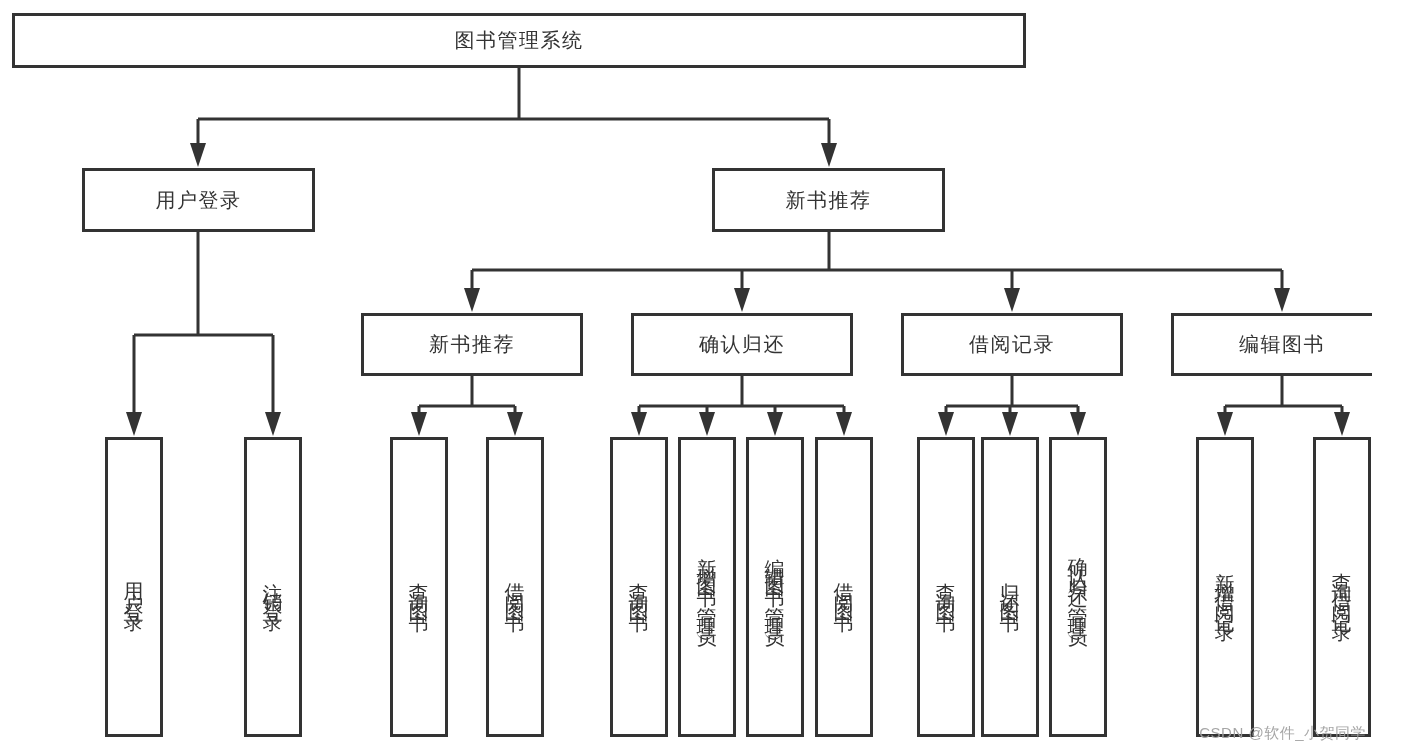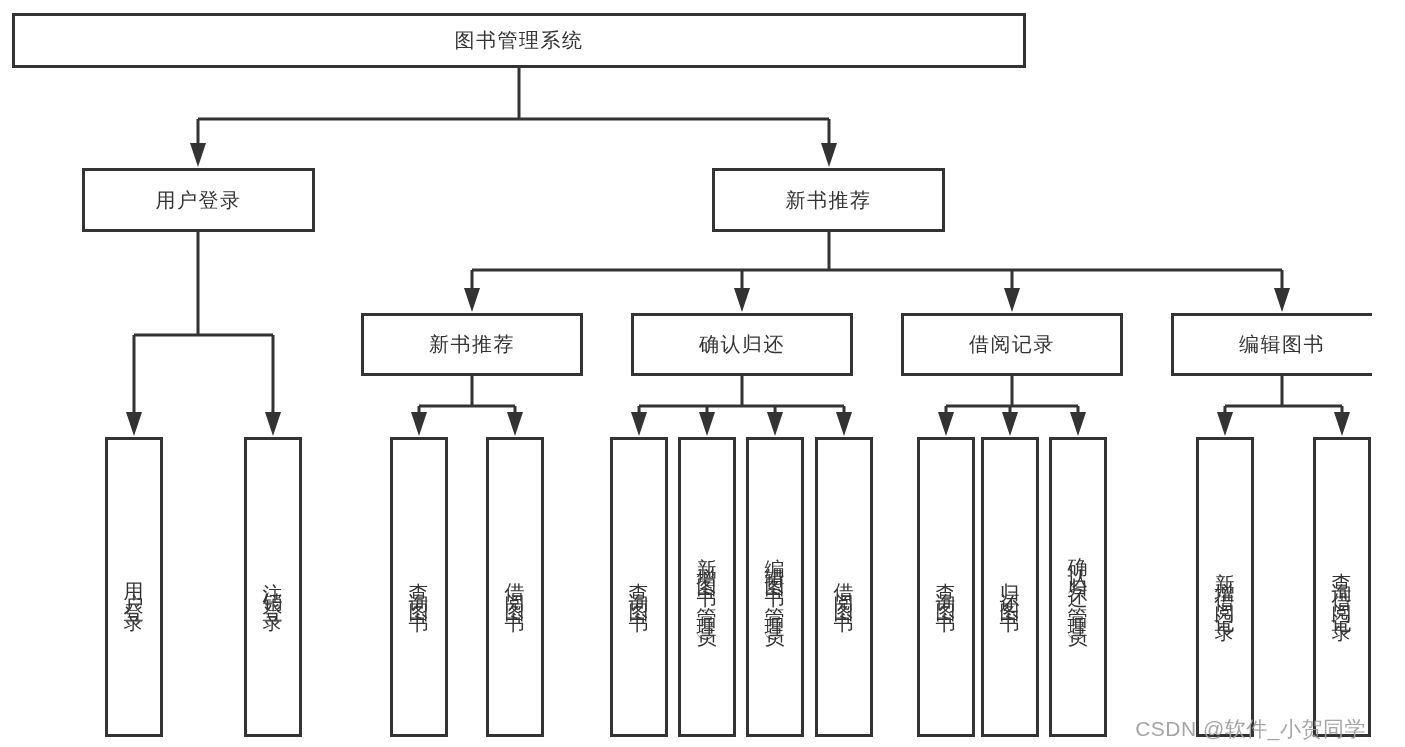--- a/index.html
+++ b/index.html
@@ -16,21 +16,21 @@
   .vbox{
     position:absolute;box-sizing:border-box;border:3px solid #333333;background:#ffffff;
     display:flex;align-items:center;justify-content:center;z-index:2;
   }
   .vbox .vtext{
     writing-mode:vertical-rl;text-orientation:mixed;
     font-size:20px;color:#333333;letter-spacing:10px;line-height:1.1;
   }
   .watermark{
     position:absolute;right:6px;bottom:4px;z-index:5;white-space:nowrap;
-    font-size:21px;color:rgba(160,160,160,0.95);letter-spacing:0.5px;
+    font-size:15px;color:rgba(160,160,160,0.95);letter-spacing:0.5px;
   }
 </style>
 </head>
 <body>
 
 <div class="stage">
 
   <svg class="connectors" width="1405" height="747" viewBox="0 0 1405 747" aria-hidden="true">
     <path fill="none" stroke="#333333" stroke-width="3" d="
       M519 68V119 M198 119H829 M198 119V145 M829 119V145

